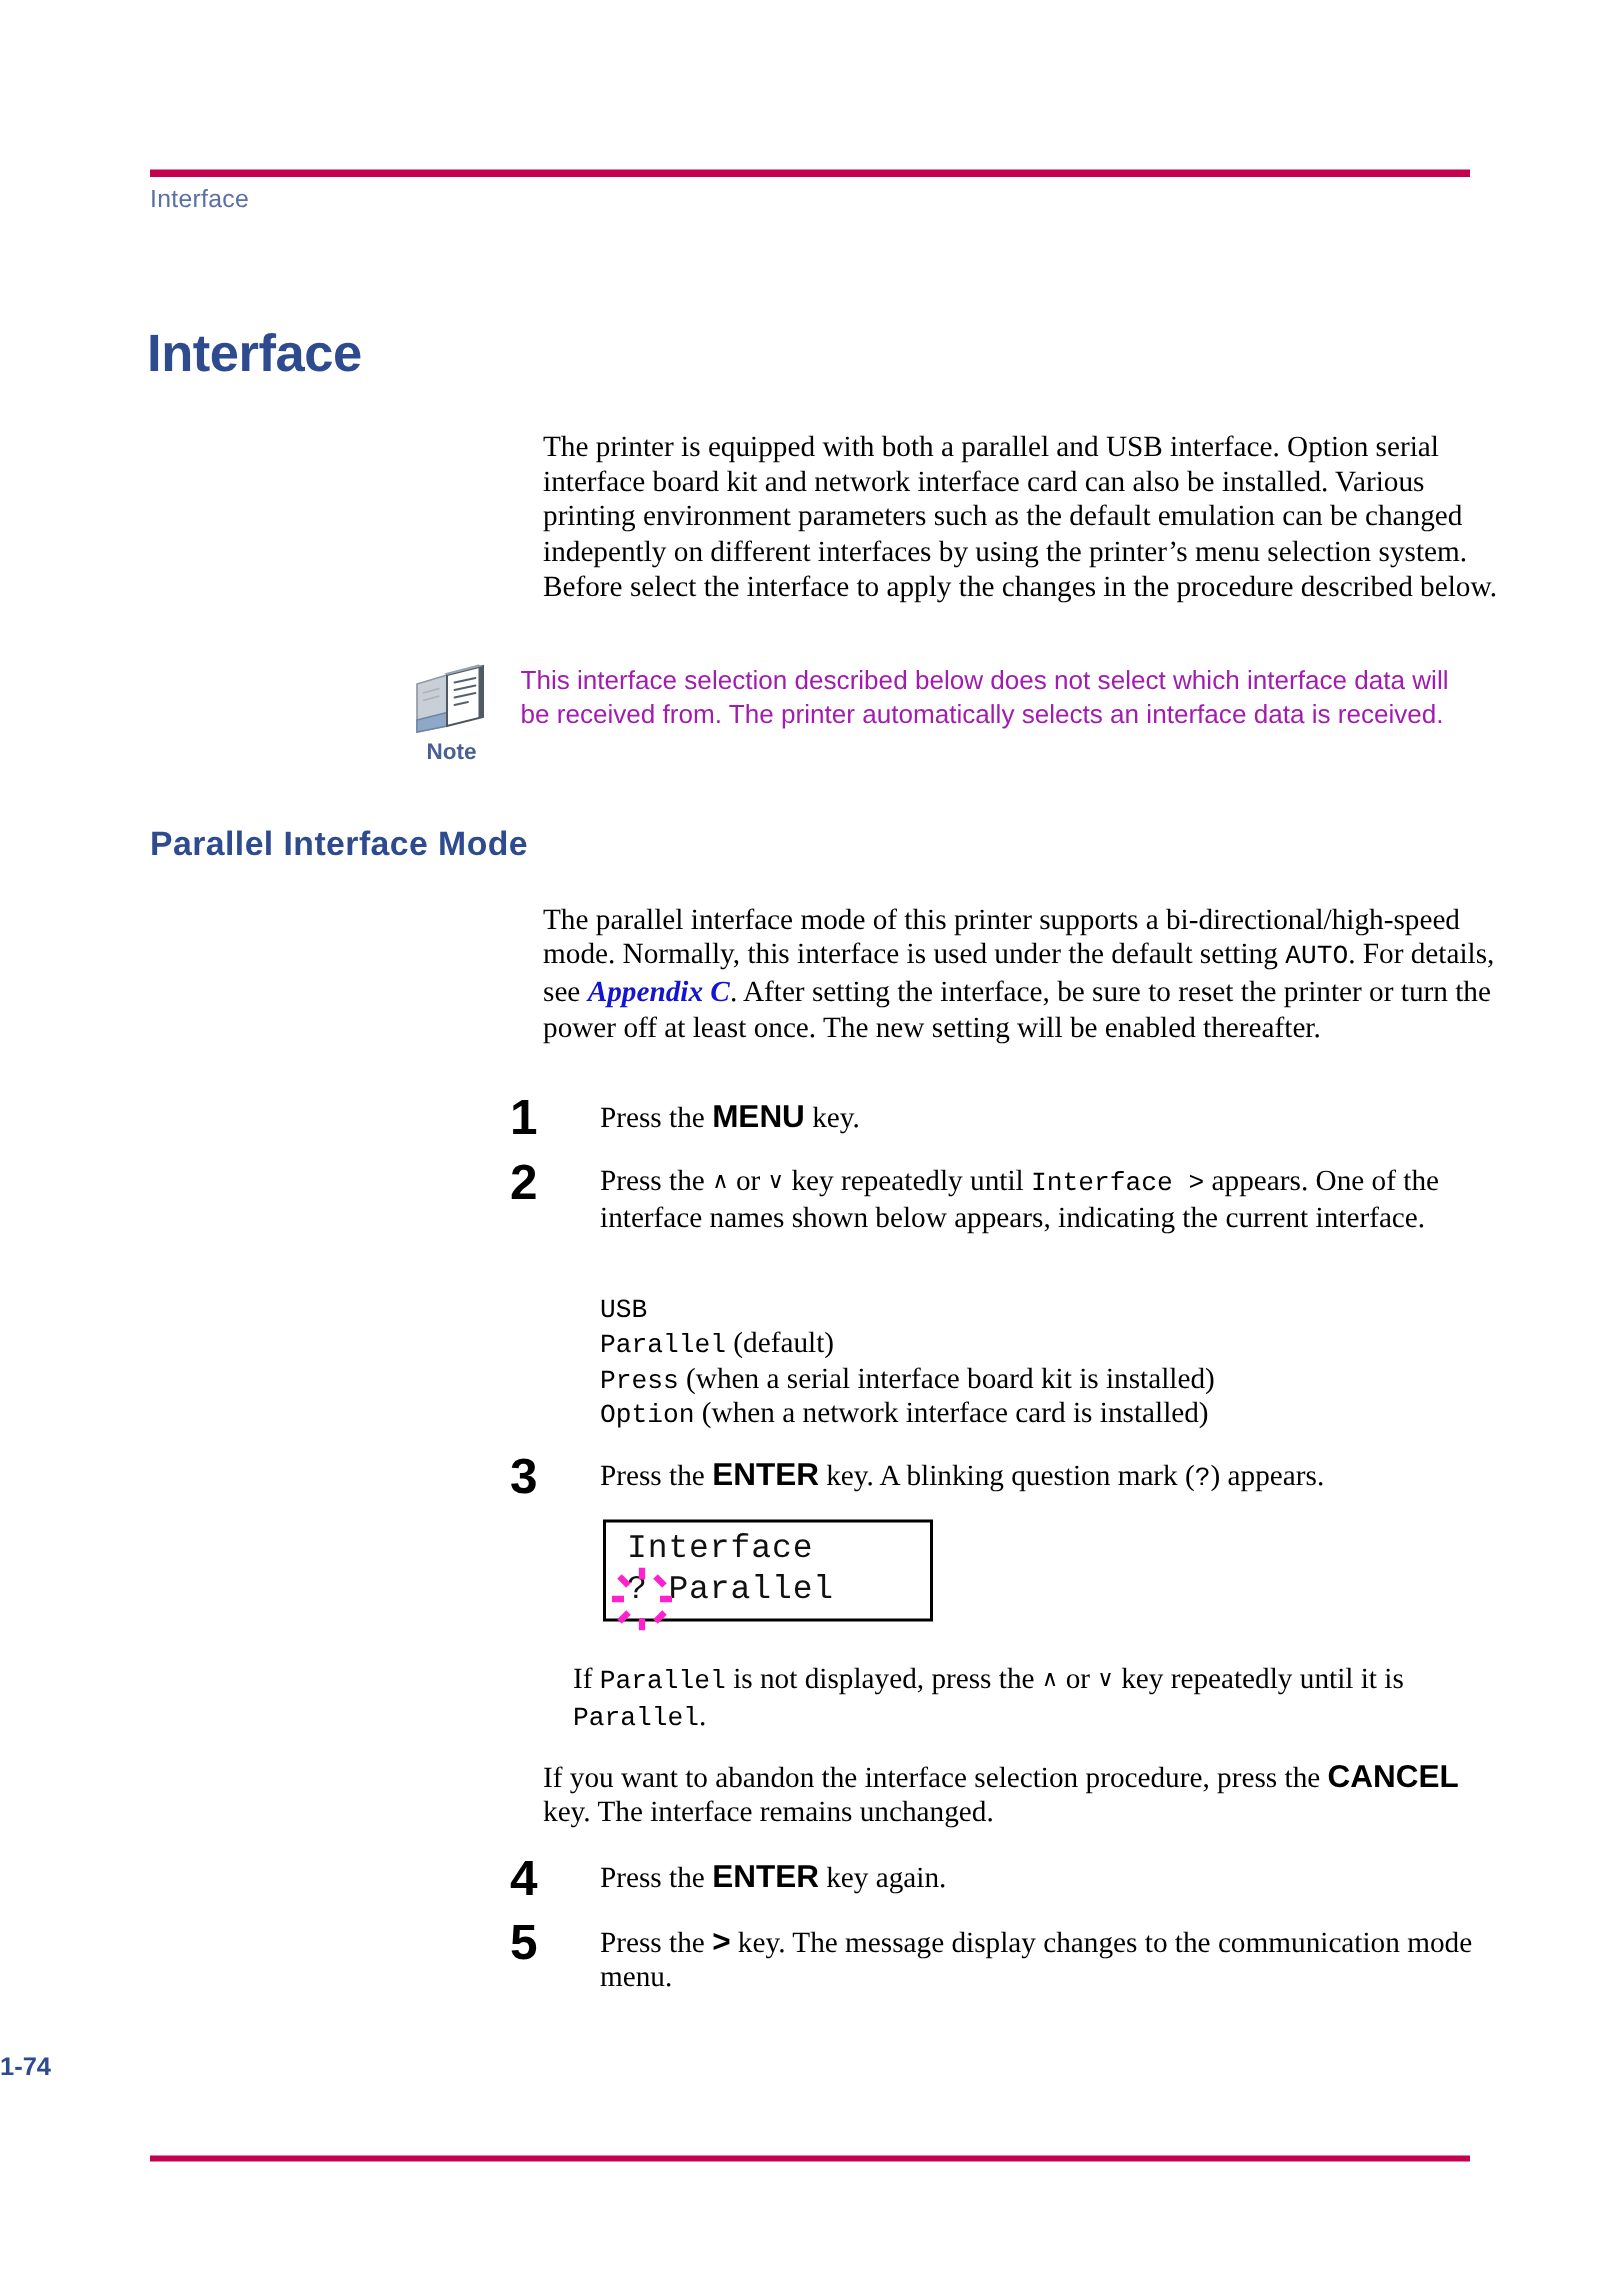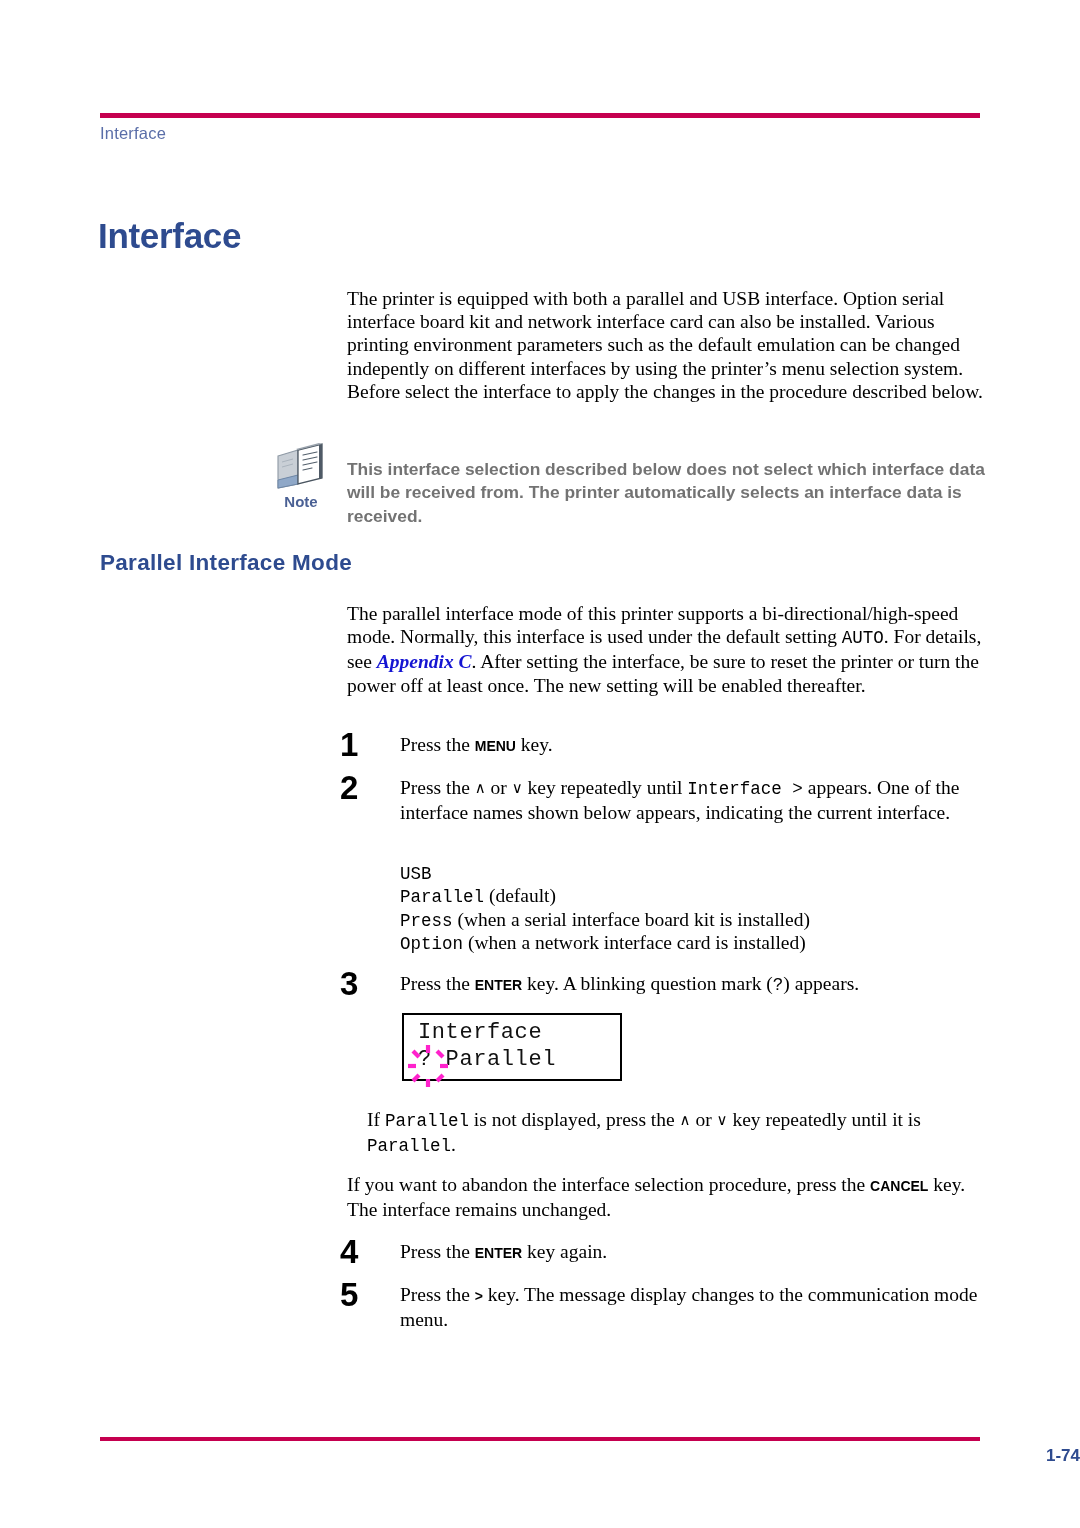--- a/index.html
+++ b/index.html
@@ -63,39 +63,39 @@
     font-family: "Liberation Sans", sans-serif;
     font-weight: bold;
     font-size: 22.5px;
     color: #2e4b8f;
     letter-spacing: .3px;
   }
 
   
   .body-col {
     position: absolute;
-    left: 347px;
+    left: 362px;
     width: 637px;
     font-family: "Liberation Serif", serif;
     font-size: 19.5px;
     line-height: 23.2px;
     color: #000;
     text-align: left;
   }
   .intro { top: 287px; }
   .mode-para { top: 602px; }
 
   .mono {
     font-family: "Liberation Mono", monospace;
     font-size: 17.5px;
   }
   .bold-sans {
     font-family: "Liberation Sans", sans-serif;
     font-weight: bold;
-    font-size: 14px;
+    font-size: 21px;
     margin-top: 24px;
   }
   .xref {
     color: #1414d2;
     font-weight: bold;
     font-style: italic;
   }
   .arrow-gly {
     font-family: "DejaVu Sans", sans-serif;
     font-size: 15px;
@@ -118,27 +118,27 @@
     display: block;
     margin-top: 1px;
     font-family: "Liberation Sans", sans-serif;
     font-weight: bold;
     font-size: 15px;
     color: #4a6094;
   }
   .note-text {
     position: absolute;
     left: 347px;
-    top: 458px;
+    top: 442px;
     width: 640px;
     font-family: "Liberation Sans", sans-serif;
-    font-weight: bold;
+    font-weight: normal;
     font-size: 17.4px;
     line-height: 23.3px;
-    color: #737373;
+    color: #a21caf;
   }
 
   
   .step {
     position: absolute;
     left: 340px;
     width: 648px;
   }
   .step-num {
     position: absolute;
@@ -205,23 +205,23 @@
     position: absolute;
     left: 100px;
     top: 1437px;
     width: 880px;
     height: 4px;
     background: #c5004f;
   }
   .footer-page {
     position: absolute;
     left: 0;
-    top: 1446px;
+    top: 1368px;
     width: 1080px;
-    text-align: right;
+    text-align: left;
     font-family: "Liberation Sans", sans-serif;
     font-weight: bold;
     font-size: 17px;
     color: #2e4b8f;
   }
 </style>
 </head>
 <body>
 
 <div class="page">

